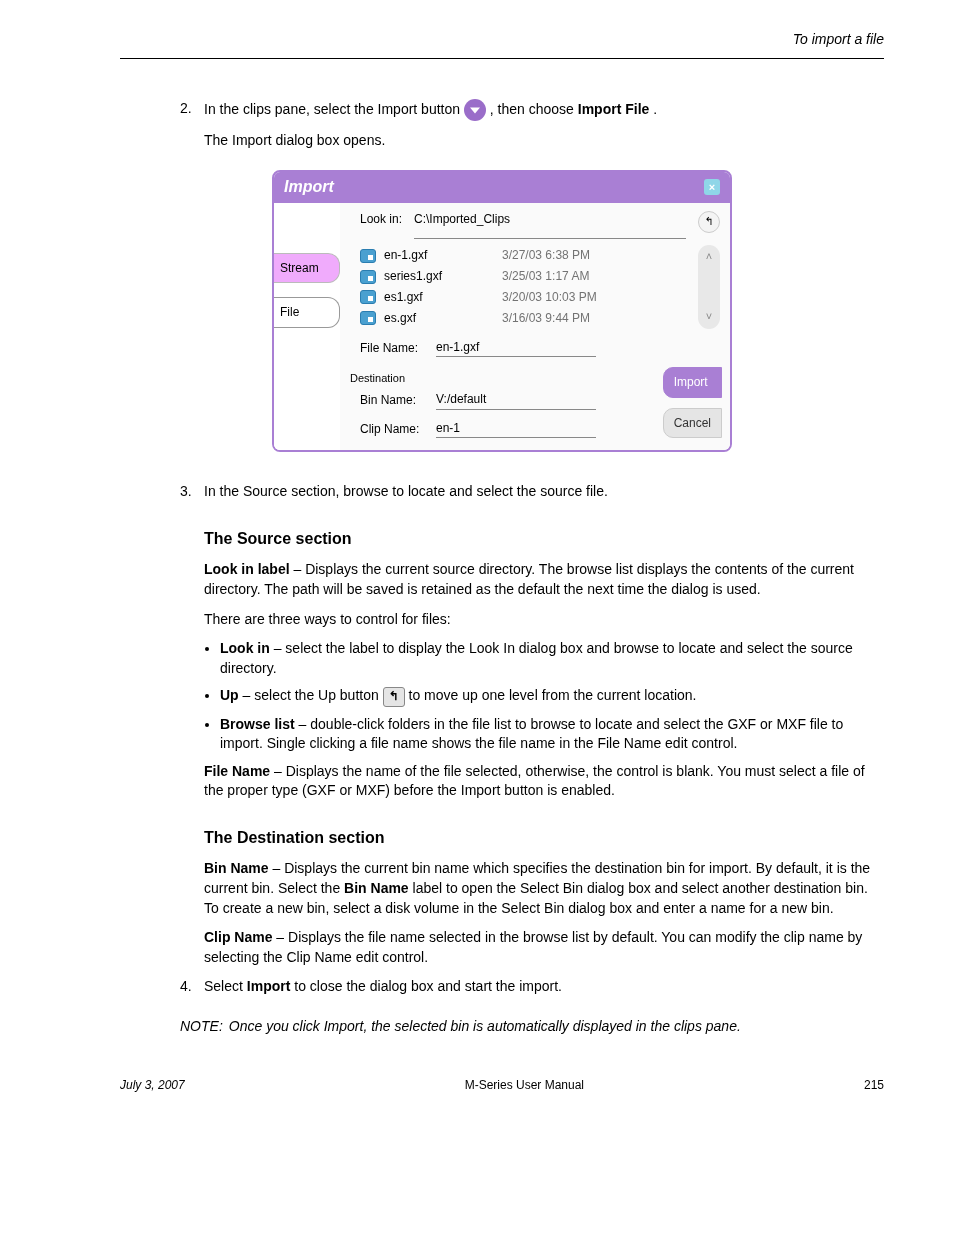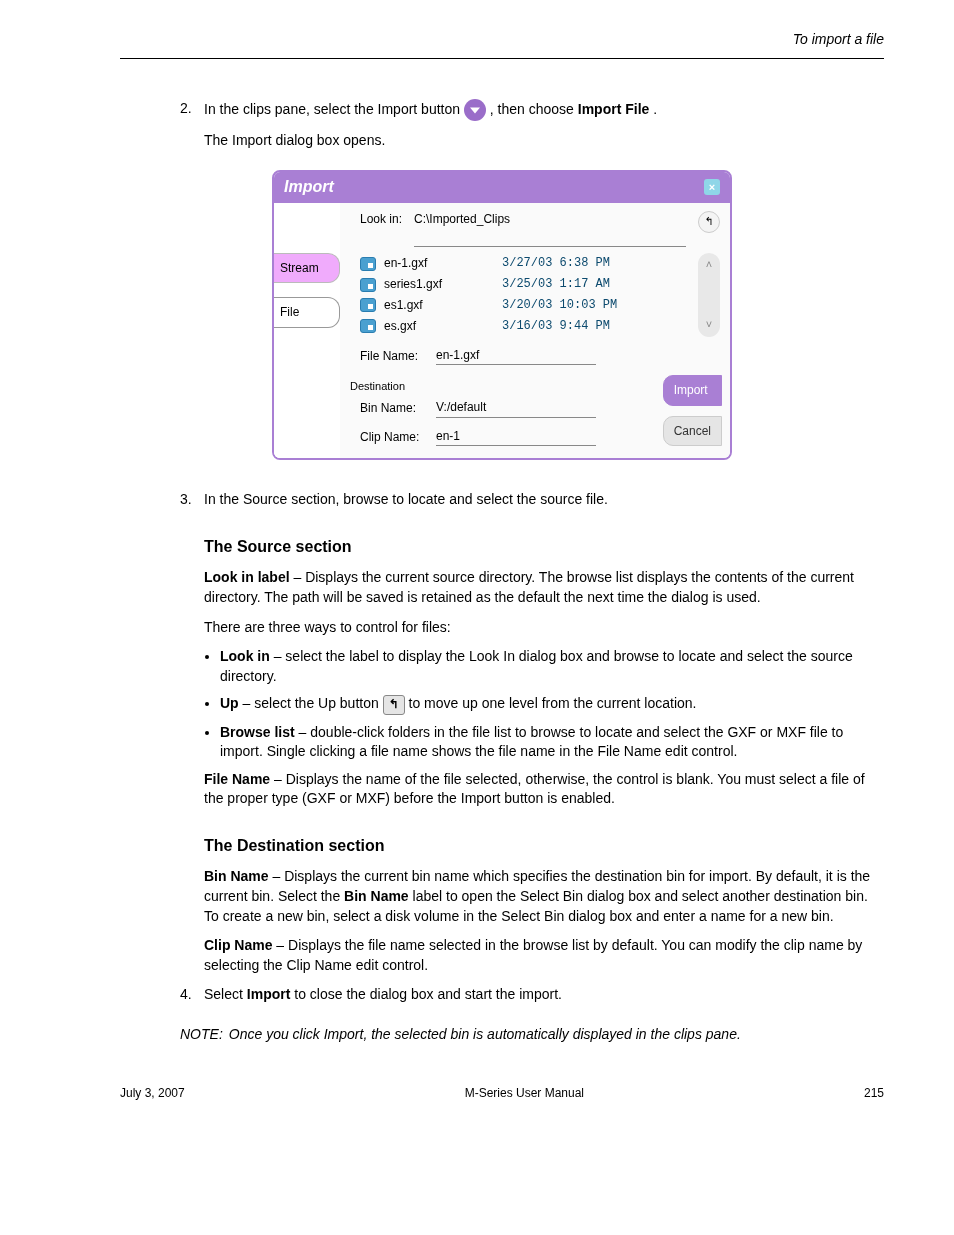--- a/index.html
+++ b/index.html
@@ -161,21 +161,21 @@
   }
   .lookin-row {
     display:flex;
     align-items:flex-start;
     gap:12px;
     margin-bottom:6px;
   }
   .lookin-path {
     flex:1;
     border-bottom:1px solid #888;
-    padding-bottom:19px;
+    padding-bottom:11px;
   }
   .up-btn {
     width:22px; height:22px;
     background:#f4f4f4;
     border:1px solid #ccc;
     border-radius:50%;
     display:flex; align-items:center; justify-content:center;
     cursor:pointer;
   }
   .file-area {
@@ -200,21 +200,21 @@
     position:relative;
   }
   .file-icon::after{
     content:"";
     position:absolute;
     right:2px; bottom:2px;
     width:5px; height:5px;
     background:#fff;
   }
   .file-name { width:110px; }
-  .file-date { color:#0c4a6e;font-family:Liberation Mono, monospace; }
+  .file-date { color:#737373; }
   .scroll {
     width:22px;
     background:#e8e8e8;
     border-radius:11px;
     display:flex;
     flex-direction:column;
     justify-content:space-between;
     align-items:center;
     padding:4px 0;
   }
@@ -258,21 +258,21 @@
     font-size:16px;
     margin: 26px 0 10px 0;
   }
   .footer {
     margin-top:40px;
     font-size:12px;
     display:flex;
     justify-content:space-between;
     border-top:none;
   }
-  .footer-left { }
+  .footer-left { font-style: italic; }
 </style>
 </head>
 <body>
 
 <div class="header-right">To import a file</div>
 <div class="rule"></div>
 
 <div class="step">
   <div class="step-num">2.</div>
   <div class="step-text">

